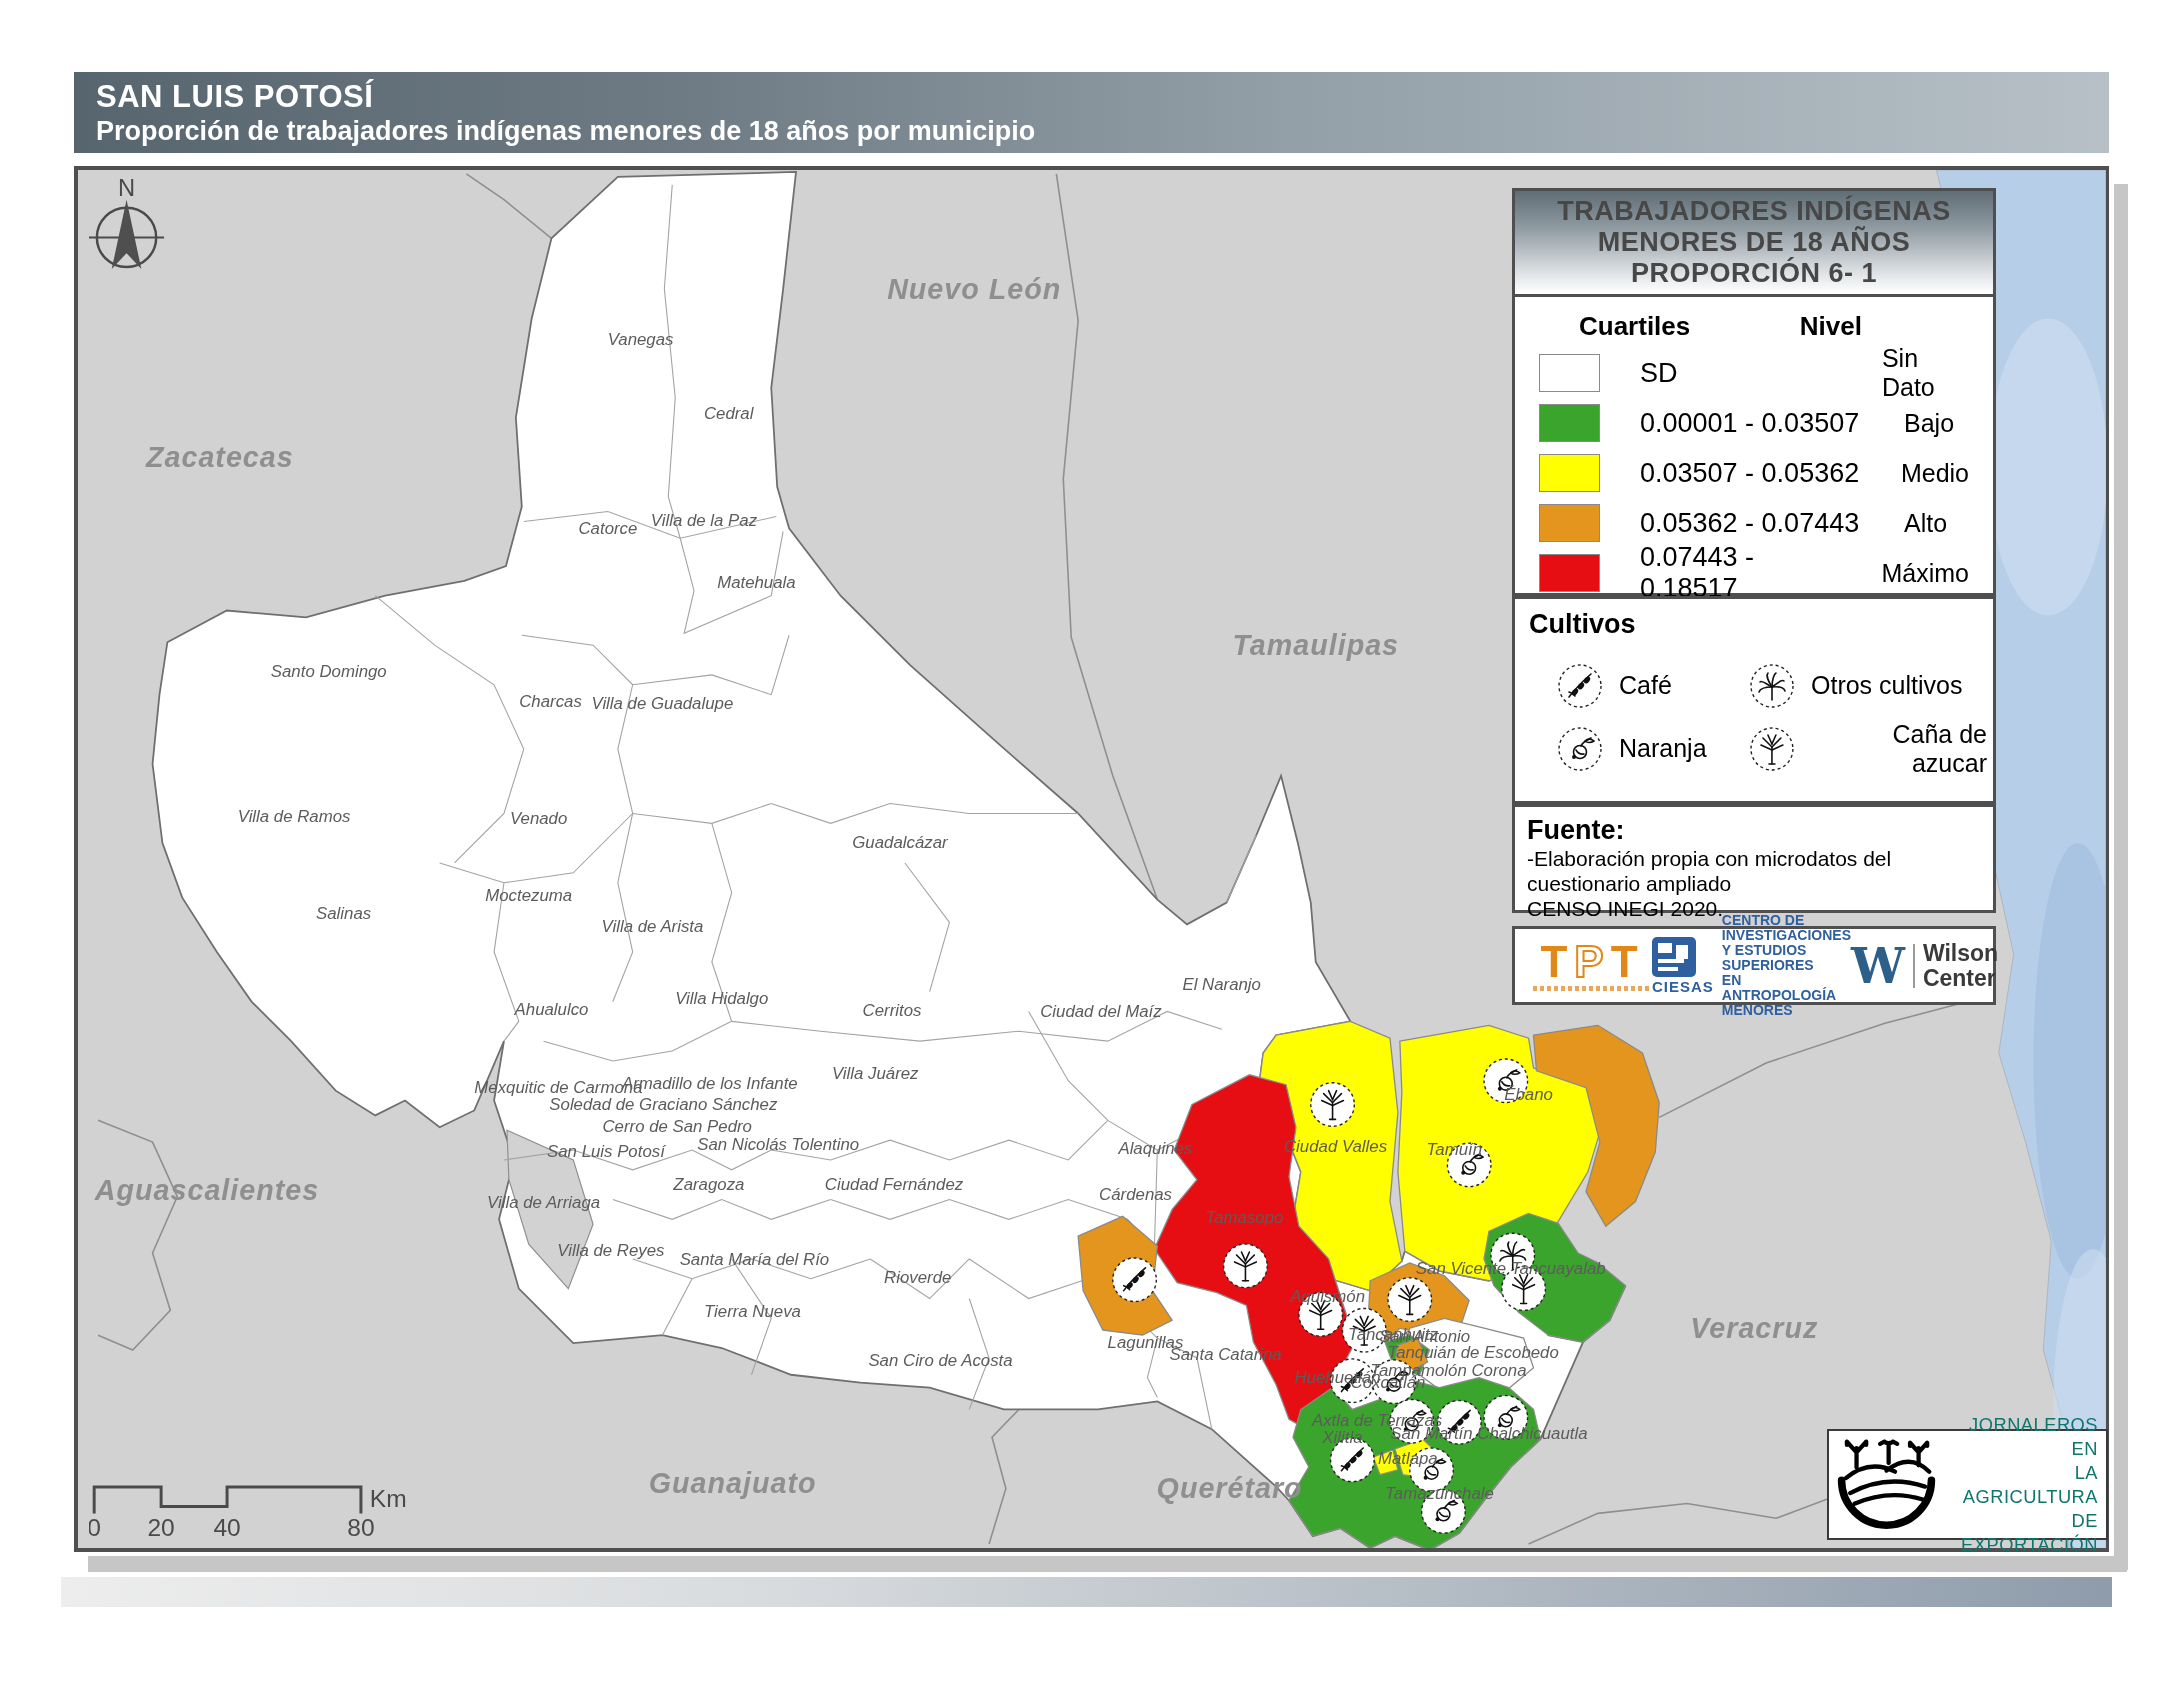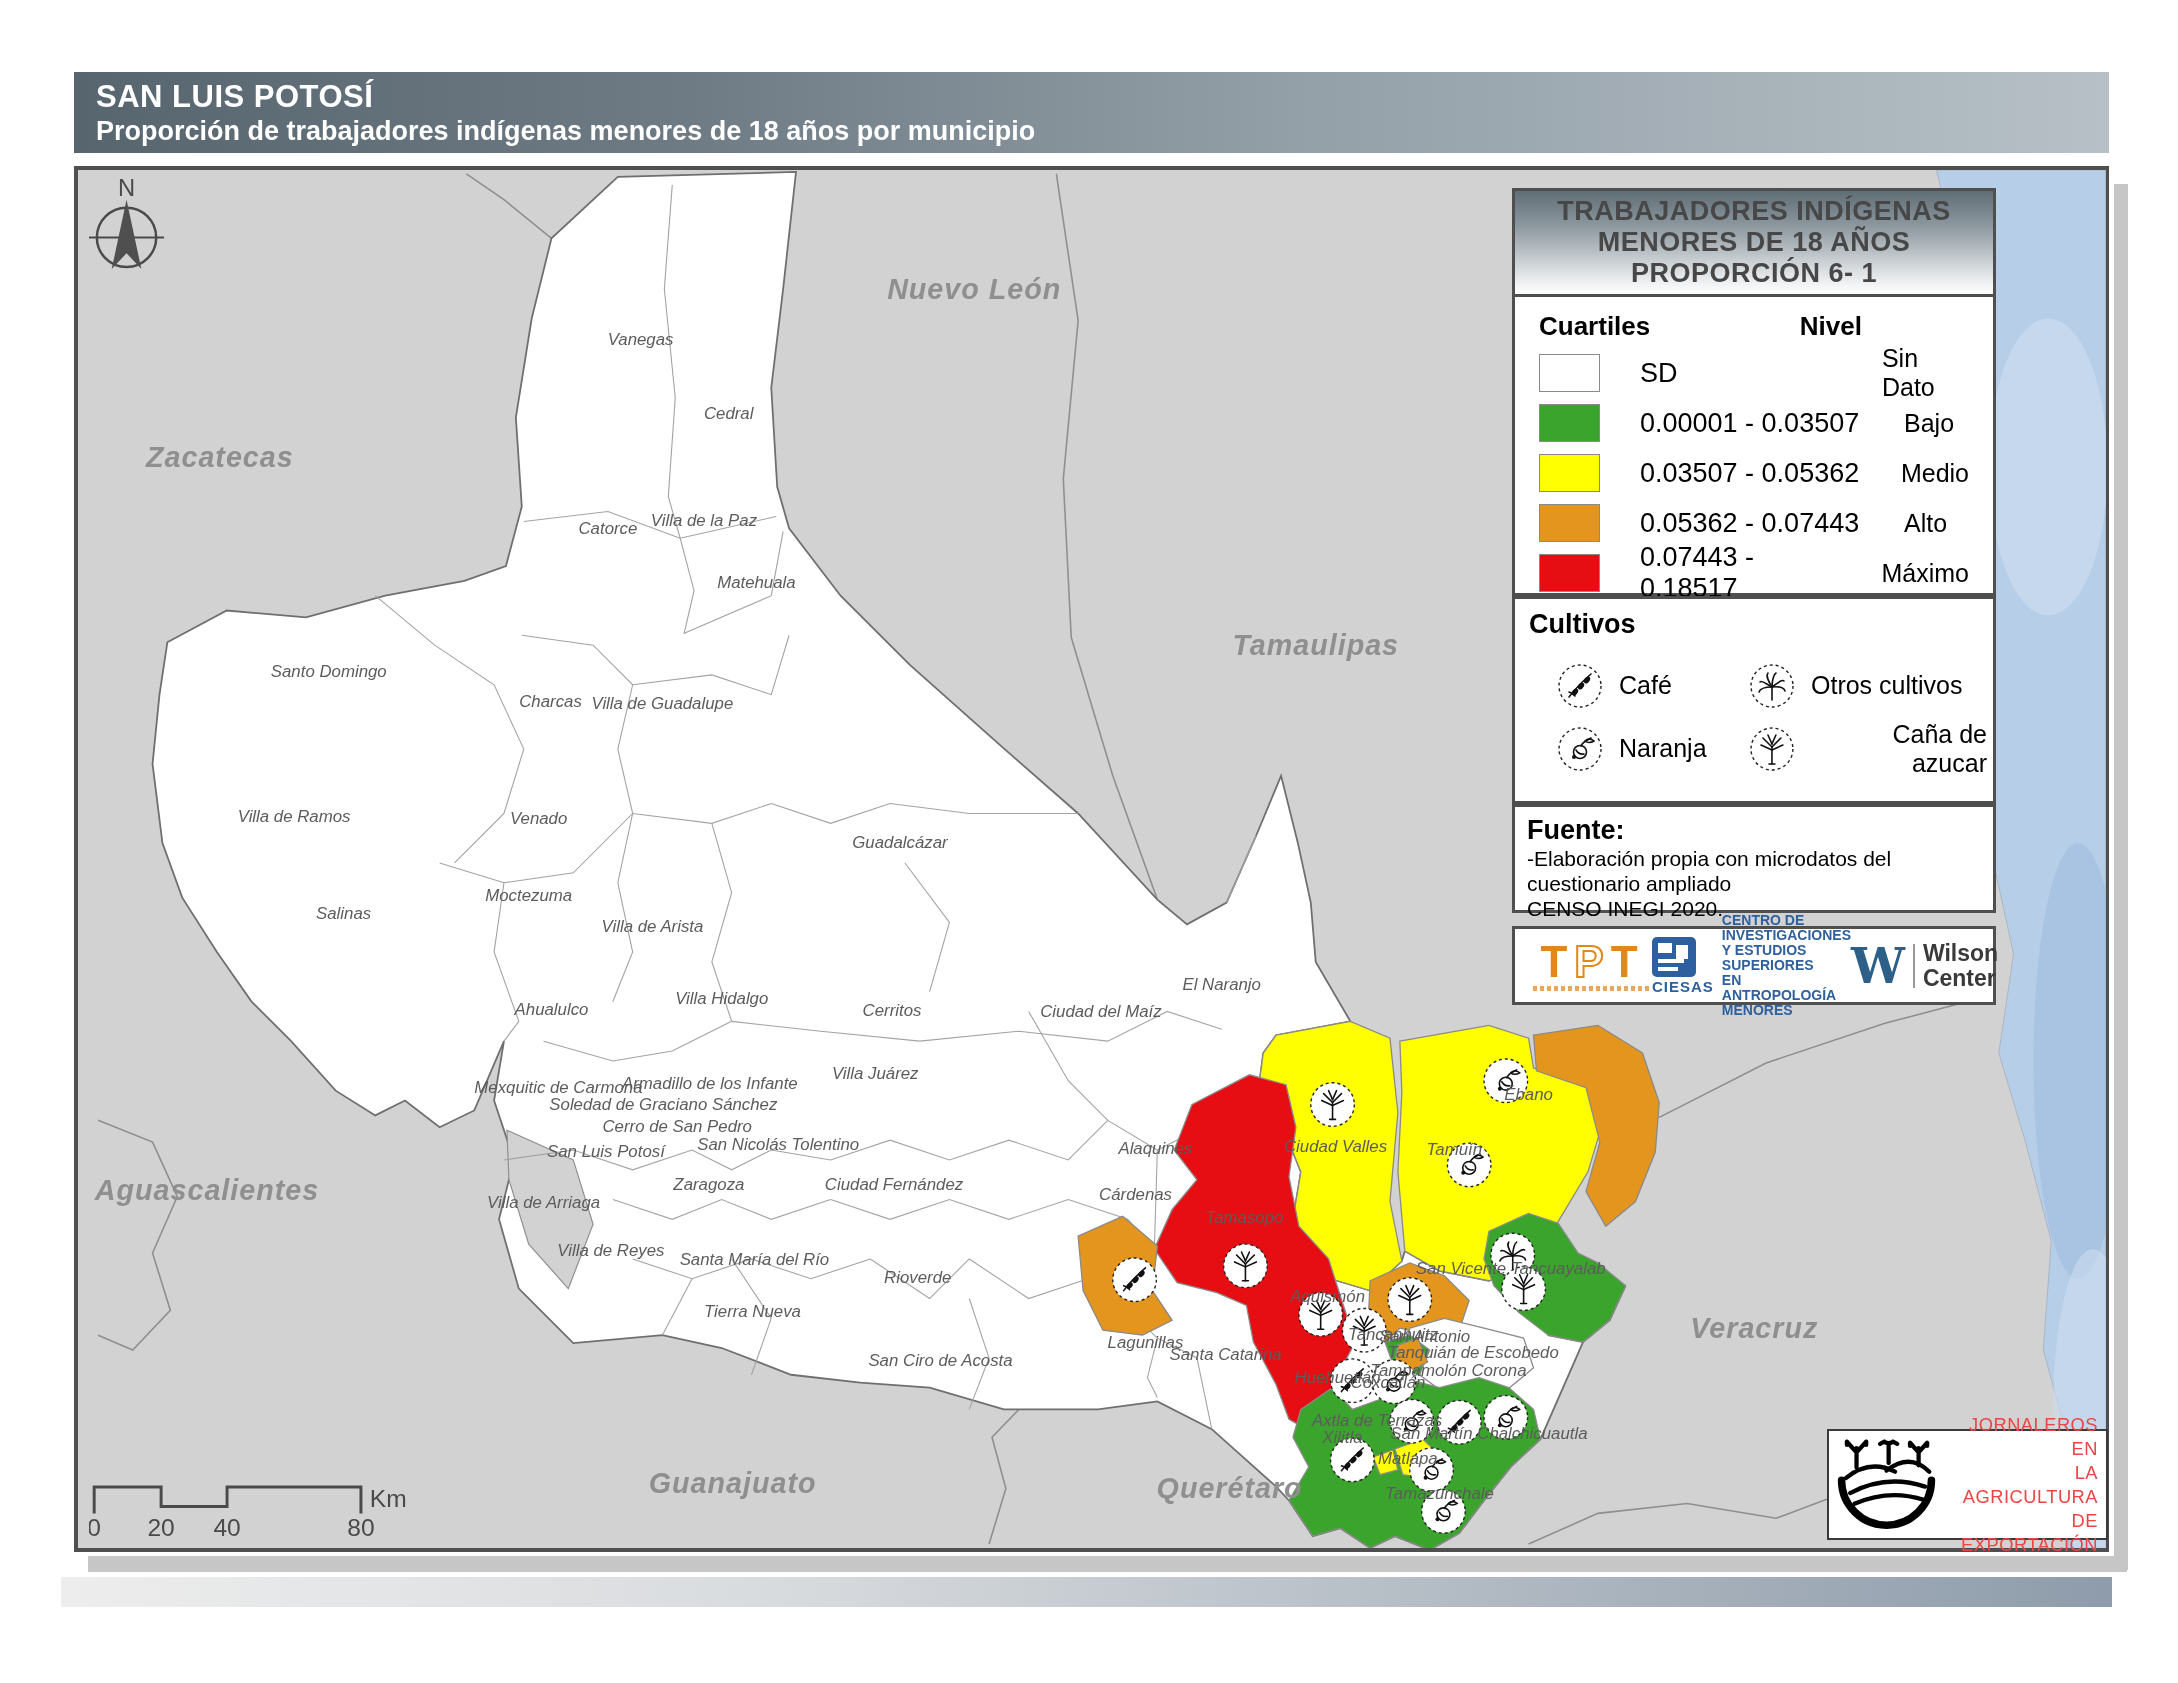--- a/index.html
+++ b/index.html
@@ -14,21 +14,21 @@
   .mapframe{position:absolute;left:74px;top:166px;width:2035px;height:1386px;border:4px solid #4f4f4f;box-sizing:border-box;background:#d2d2d2;}
   .mapframe svg{position:absolute;left:0;top:0;}
   .bottombar{position:absolute;left:61px;top:1577px;width:2051px;height:30px;
     background:linear-gradient(to right,#ededed,#d8dbde 35%,#b6bec6 65%,#8e9cab);}
   
   .panel{position:absolute;background:#fff;border:3px solid #4f4f4f;box-sizing:border-box;}
   .leg-main{left:1512px;top:188px;width:484px;height:408px;}
   .leg-head{height:103px;background:linear-gradient(to bottom,#5f6d75,#8e99a0 35%,#e8ebed 85%,#ffffff);
     border-bottom:3px solid #4f4f4f;display:flex;flex-direction:column;align-items:center;justify-content:center;}
   .leg-head div{font-size:27px;font-weight:bold;color:#474747;line-height:31px;letter-spacing:0.5px;}
-  .leg-cols{display:flex;justify-content:space-between;padding:14px 24px 2px 24px;}
+  .leg-cols{display:flex;justify-content:space-between;padding:14px 24px 2px 24px;margin-left:40px;}
   .leg-cols span{font-size:26px;font-weight:bold;color:#000;}
   .leg-rows{padding:4px 24px;}
   .leg-row{display:flex;align-items:center;height:50px;gap:24px;}
   .sw{width:61px;height:38px;border:1px solid #8a8a8a;box-sizing:border-box;flex:0 0 61px;}
   .rg{font-size:27px;color:#000;margin-left:16px;width:240px;}
   .lv{font-size:25px;color:#000;}
   .leg-cult{left:1512px;top:596px;width:484px;height:208px;}
   .cult-title{font-size:27px;font-weight:bold;color:#000;padding:10px 0 0 14px;}
   .cult-grid{display:grid;grid-template-rows:63px 63px;grid-auto-flow:column;grid-template-columns:1fr 1.25fr;padding:14px 6px 0 40px;}
   .cult-item{display:flex;align-items:center;gap:14px;text-align:right;}
@@ -47,21 +47,21 @@
   .ciesas .abbr{font-size:15px;font-weight:bold;color:#2e5f9e;letter-spacing:1px;text-align:center;margin-top:1px;}
   .ciesas .lines div{font-size:14px;font-weight:bold;color:#2e5f9e;line-height:15px;}
   .wilson{display:flex;align-items:center;gap:8px;margin-right:4px;}
   .wilson .w{font-size:48px;font-weight:bold;color:#2d6089;font-family:"DejaVu Serif",serif;line-height:48px;}
   .wilson .bar{width:2px;height:44px;background:#9a9a9a;}
   .wilson .nm div{font-size:23px;font-weight:bold;color:#3a3a3a;line-height:25px;}
   
   .jorn{position:absolute;left:1827px;top:1429px;width:281px;height:111px;background:#fff;border:2px solid #3a3a3a;
     box-sizing:border-box;display:flex;align-items:center;padding:4px 8px 4px 4px;}
   .jorn .txt{flex:1;text-align:right;}
-  .jorn .txt div{font-size:18.3px;color:#ef4444;letter-spacing:0.5px;line-height:24px;}
+  .jorn .txt div{font-size:18.3px;color:#0f766e;letter-spacing:0.5px;line-height:24px;}
   
   .overlay{position:absolute;}
   .muni{font-style:italic;fill:#5c5c5c;}
   .state{font-style:italic;font-weight:bold;fill:#8f8f8f;letter-spacing:1px;}
 </style>
 </head>
 <body>
 
 <div class="titlebar">
   <div class="t1">SAN LUIS POTOSÍ</div>

